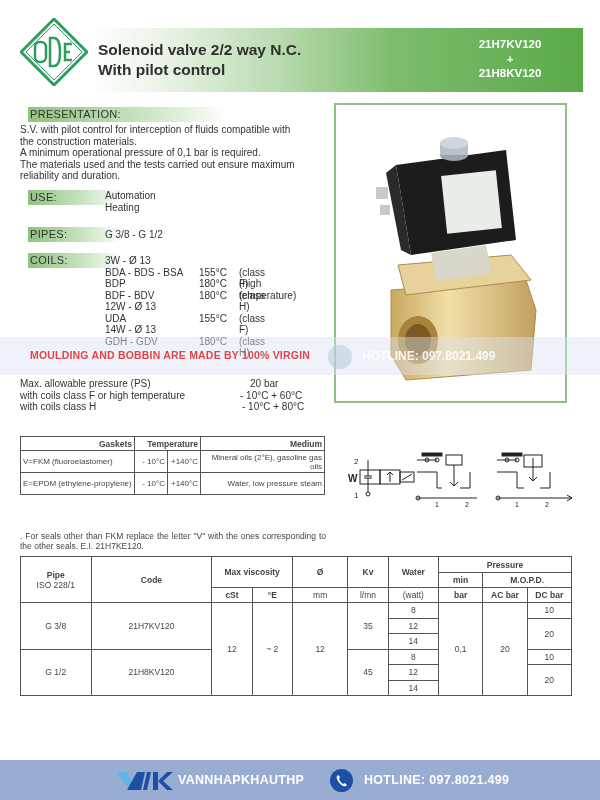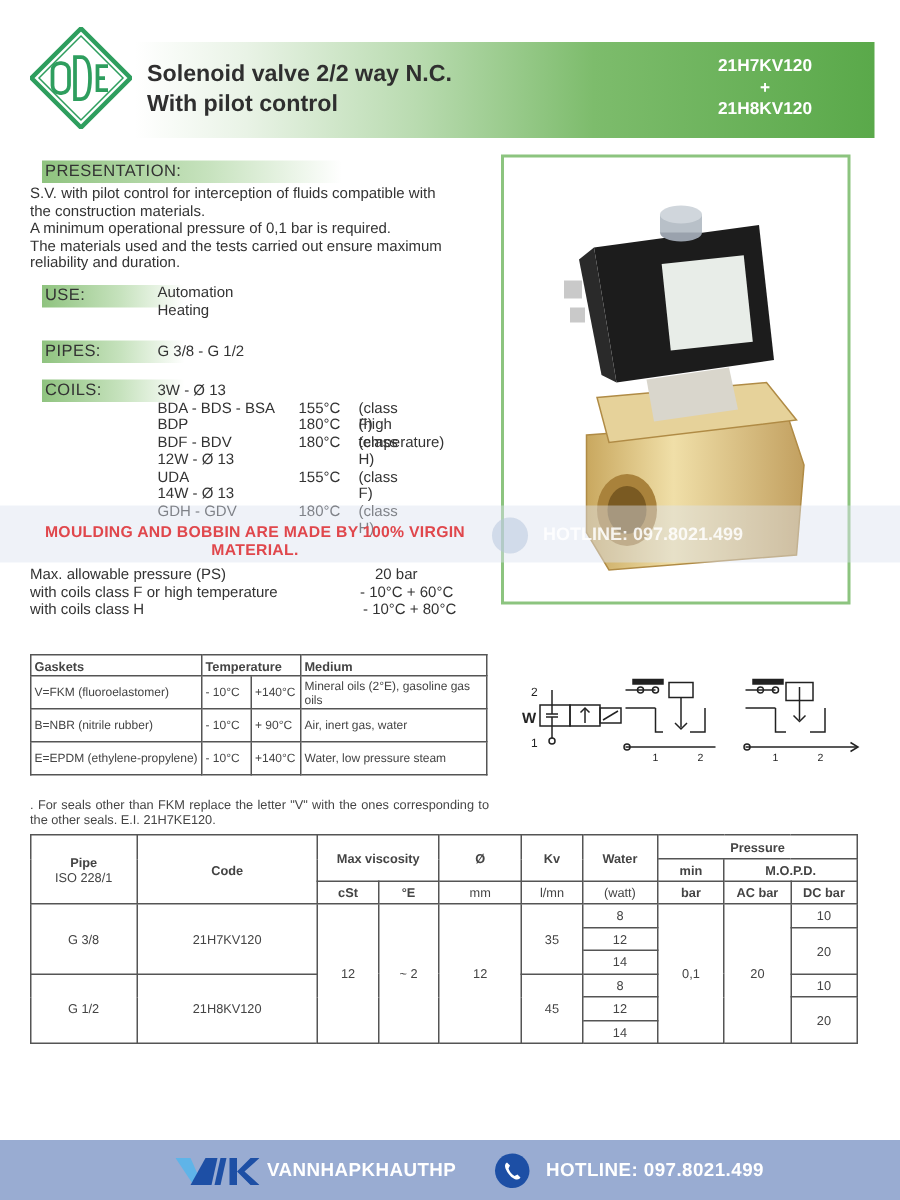--- a/index.html
+++ b/index.html
@@ -21,21 +21,21 @@
   .photo-frame { position: absolute; left: 334px; top: 103px; width: 233px; height: 300px; border: 2px solid #8cc47f; background: #fff; overflow: hidden; }
 
   .watermark { position: absolute; left: 0; top: 337px; width: 600px; height: 38px; background: rgba(220,226,240,0.45); }
   .wm-circle { position: absolute; left: 328px; top: 8px; width: 24px; height: 24px; border-radius: 50%; background: rgba(180,195,220,0.5); }
   .wm-text { position: absolute; left: 362px; top: 12px; font-size: 12px; font-weight: bold; color: rgba(255,255,255,0.85); }
 
   .red { position: absolute; left: 20px; top: 349px; width: 300px; font-size: 10.5px; font-weight: bold; color: #e0474c; line-height: 12px; letter-spacing: 0.2px; text-align: center; }
 
   table { border-collapse: collapse; position: absolute; }
   .gtable { left: 20px; top: 436px; width: 305px; font-size: 8px; color: #444; }
-  .gtable td, .gtable th { border: 1px solid #555; padding: 1px 2px; text-align: left; }
+  .gtable td, .gtable th { border: 1px solid #555; padding: 1px 2px; text-align: right; }
   .gtable th { font-weight: bold; font-size: 8.5px; height: 14px; }
   .gtable td.l { text-align: left; }
   .gtable tr.r { height: 22px; }
 
   .note { position: absolute; left: 20px; top: 531px; width: 306px; font-size: 8.5px; line-height: 10px; color: #444; text-align: justify; }
 
   .ttable { left: 20px; top: 556px; width: 552px; font-size: 8.5px; color: #444; }
   .ttable td, .ttable th { border: 1px solid #555; text-align: center; padding: 0; }
   .ttable th { font-weight: bold; font-size: 8.5px; }
   .ttable tr.h1 { height: 16px; }
@@ -133,47 +133,40 @@
   </svg>
 </div>
 
 <div class="watermark">
   <div class="wm-circle"></div>
   <div class="wm-text">HOTLINE: 097.8021.499</div>
 </div>
 
 <div class="red">
   <div>MOULDING AND BOBBIN ARE MADE BY 100% VIRGIN</div>
-  <div>MATERIAL.</div>
 </div>
 
 <div class="txt" style="left:20px; top:378px; width:300px;">
   <div style="position:relative;height:11.5px;"><span>Max. allowable pressure (PS)</span><span style="position:absolute;left:230px;">20 bar</span></div>
   <div style="position:relative;height:11.5px;"><span>with coils class F or high temperature</span><span style="position:absolute;left:220px;">- 10°C + 60°C</span></div>
   <div style="position:relative;height:11.5px;"><span>with coils class H</span><span style="position:absolute;left:222px;">- 10°C + 80°C</span></div>
 </div>
 
 <table class="gtable">
   <tbody>
       <tr>
     <th style="width:114px;">Gaskets</th>
     <th colspan="2">Temperature</th>
     <th>Medium</th>
   </tr>
   <tr class="r">
     <td class="l">V=FKM (fluoroelastomer)</td>
     <td style="width:33px;">- 10°C</td>
     <td style="width:33px;">+140°C</td>
     <td>Mineral oils (2°E), gasoline gas oils</td>
-  </tr>
-  <tr class="r">
-    <td class="l">B=NBR (nitrile rubber)</td>
-    <td>- 10°C</td>
-    <td>+ 90°C</td>
-    <td>Air, inert gas, water</td>
   </tr>
   <tr class="r">
     <td class="l">E=EPDM (ethylene-propylene)</td>
     <td>- 10°C</td>
     <td>+140°C</td>
     <td>Water, low pressure steam</td>
   </tr>
 </tbody>
   </table>
 

